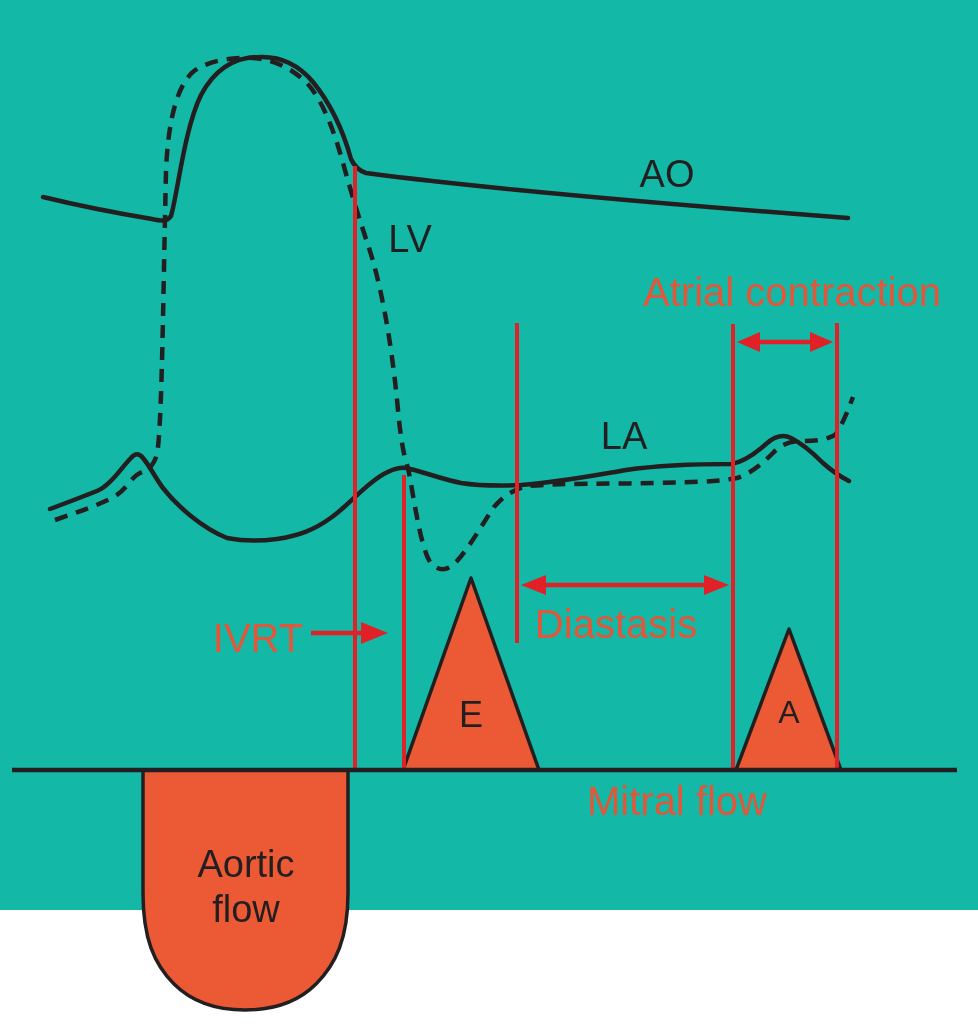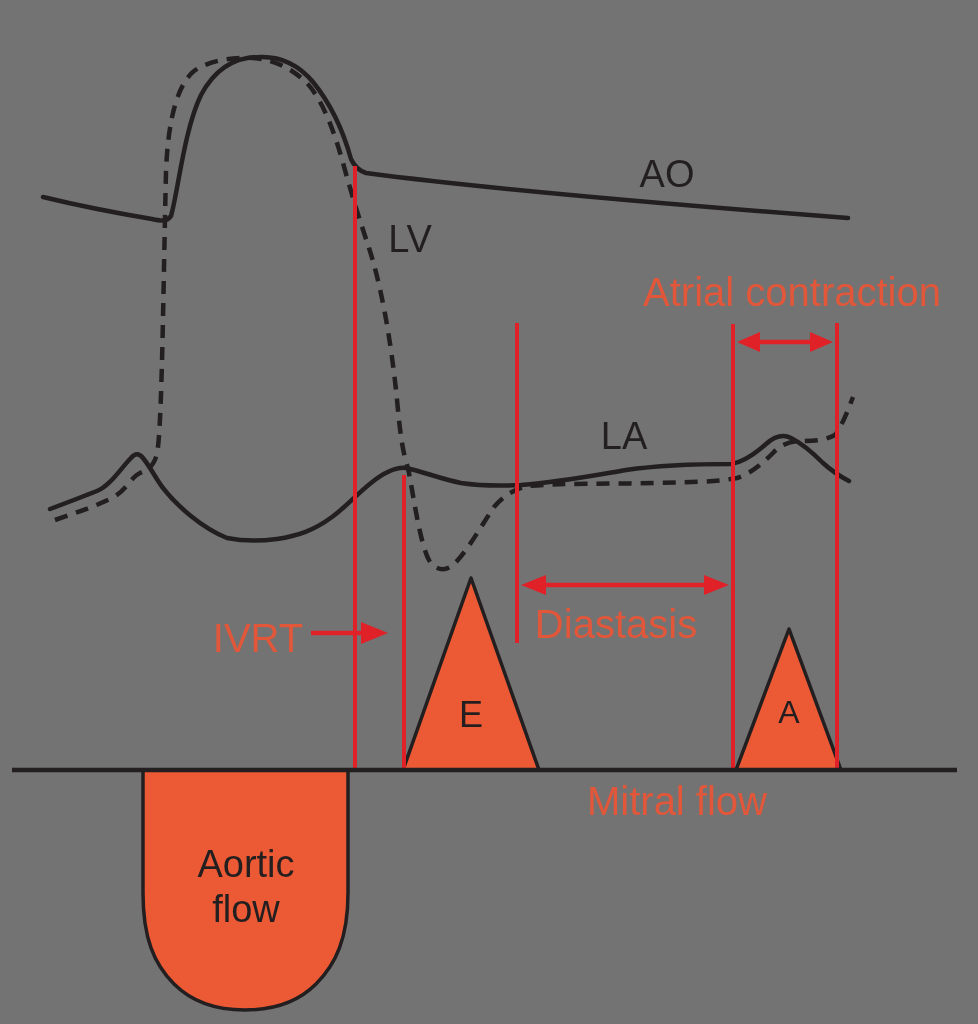--- a/index.html
+++ b/index.html
@@ -7,22 +7,22 @@
     padding: 0;
     background: #ffffff;
     width: 978px;
     height: 1024px;
     overflow: hidden;
     font-family: "Liberation Sans", sans-serif;
   }
   .stage {
     position: relative;
     width: 978px;
-    height: 1024px;
-    background: #737373;
+    height: 910px;
+    background: #14b8a6;
   }
   svg { display: block; }
 
   .curve-solid {
     fill: none;
     stroke: var(--ink-black, #231f20);
     stroke-width: 4.5;
     stroke-linecap: round;
     stroke-linejoin: round;
   }

